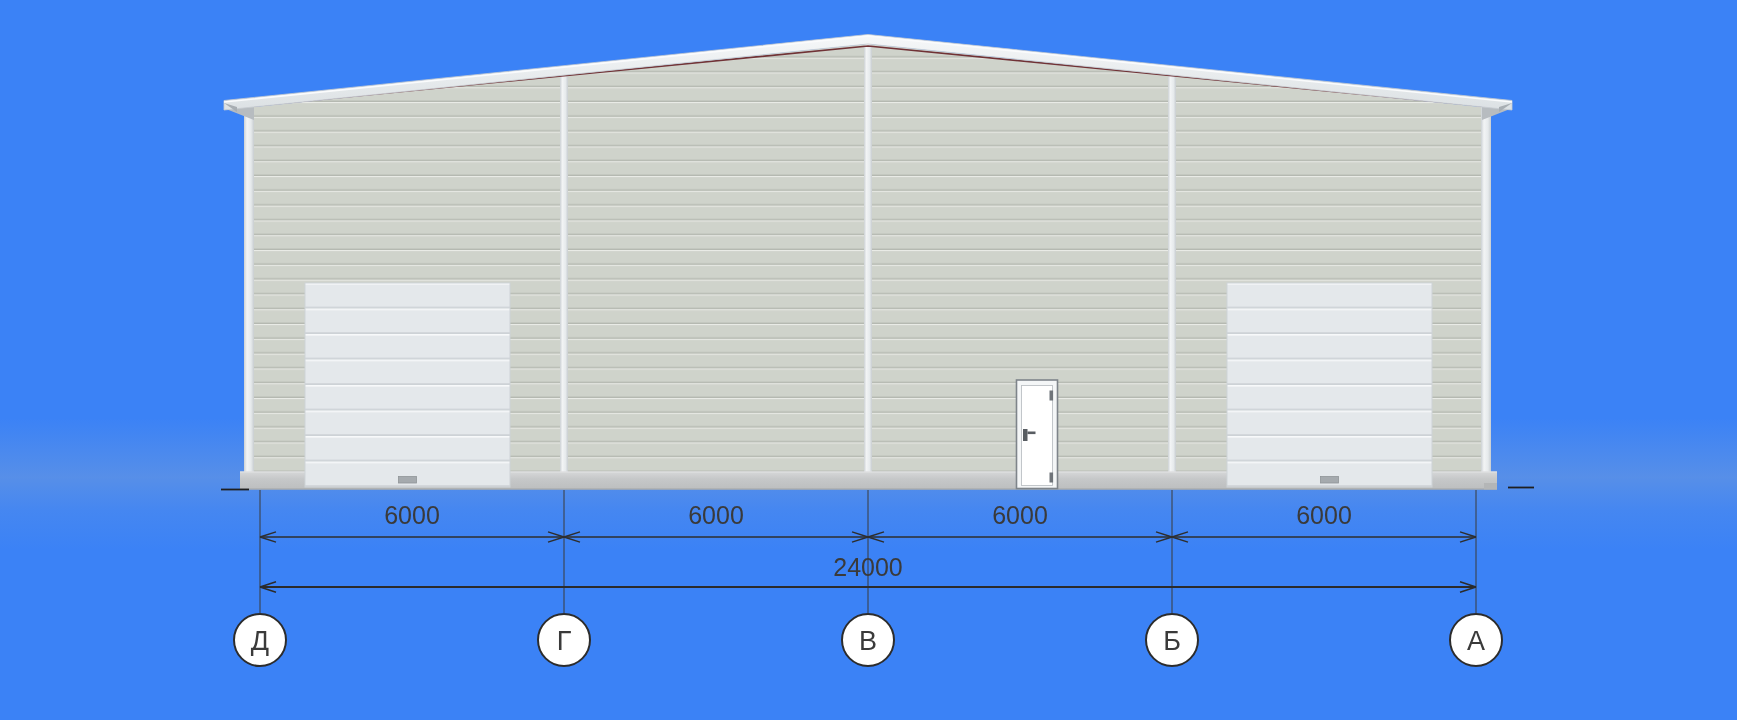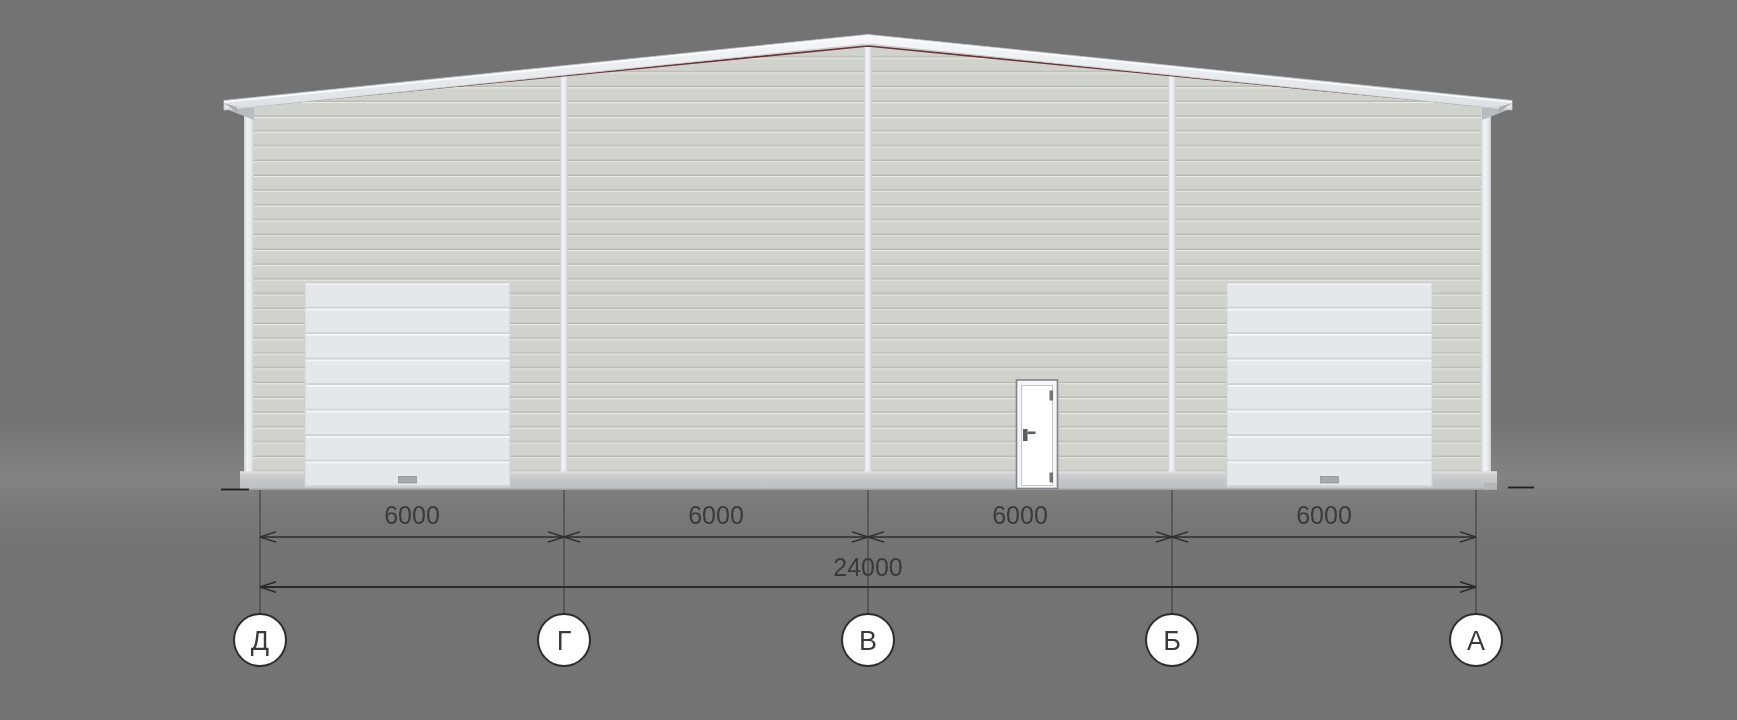--- a/index.html
+++ b/index.html
@@ -1,19 +1,19 @@
 <!DOCTYPE html>
 <html><head>
 <meta charset="utf-8">
 <style>
   html,body{margin:0;padding:0;background:#ffffff;}
   .canvas{
     position:relative;
     width:1737px;height:720px;
-    background:#737373;
+    background:#3b82f6;
     overflow:hidden;
     font-family:"Liberation Sans", sans-serif;
   }
   svg{display:block;}
   .dim-text{
     font-family:"Liberation Sans", sans-serif;
     font-size:25px;
     fill:#3a3a3a;
   }
   .axis-text{

